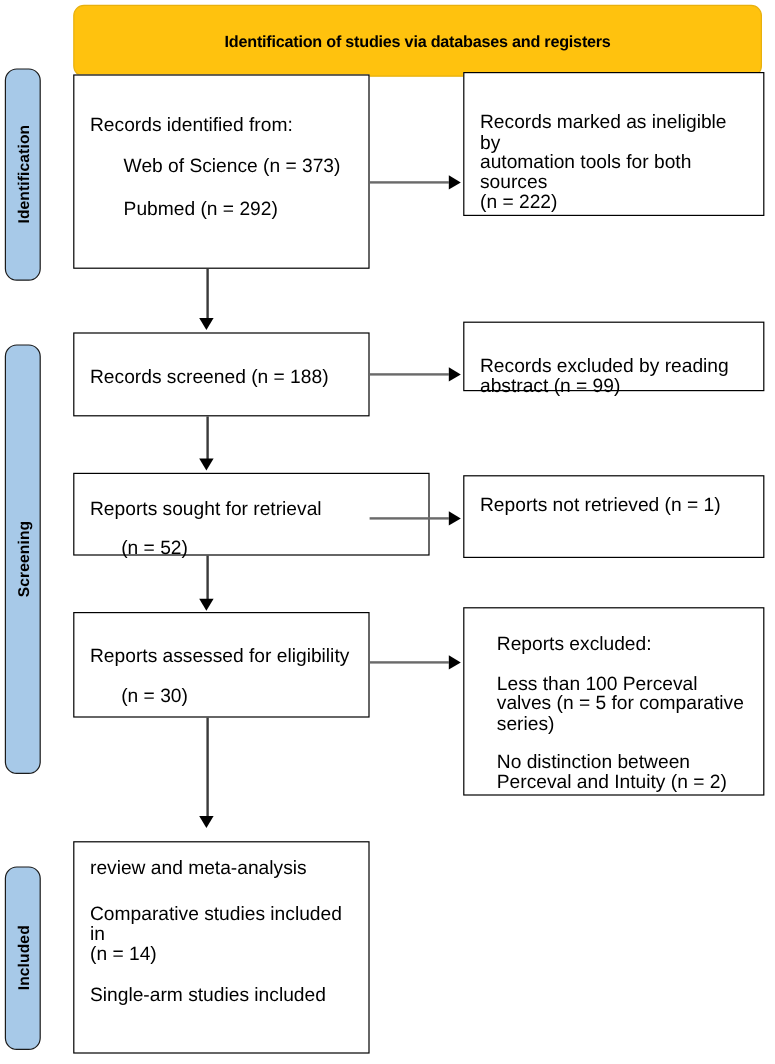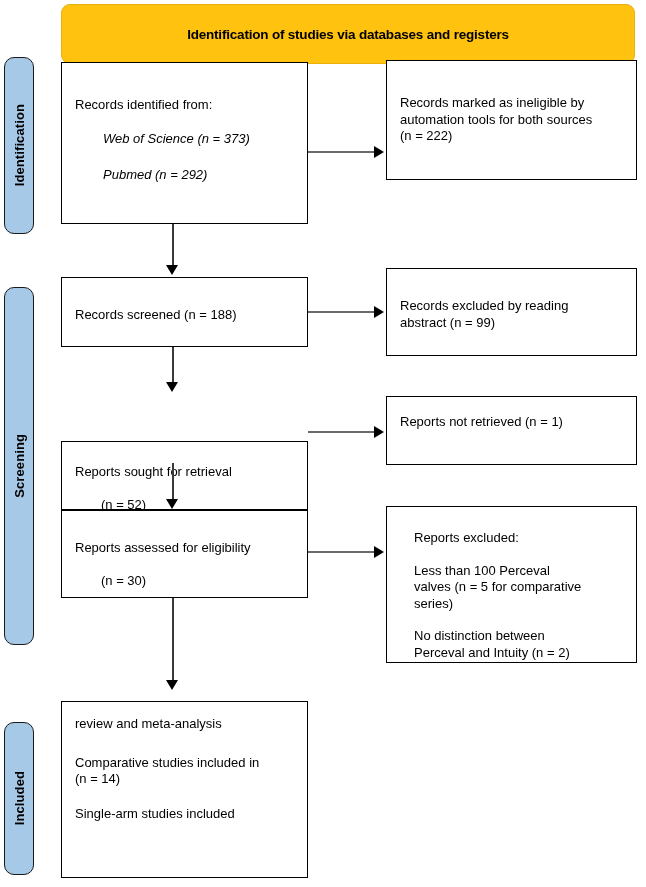--- a/index.html
+++ b/index.html
@@ -68,25 +68,25 @@
   
   .box {
     position: absolute;
     background: #ffffff;
     border: 1.8px solid #000000;
     box-sizing: border-box;
     padding: 14px 13px 10px 13px;
   }
   .box p {
     margin: 0;
-    font-size: 13px;
+    font-size: 16px;
     line-height: 16.5px;
     color: #000000;
   }
-  .box p.indent { margin-left: 28px; font-style: italic; }
+  .box p.indent { margin-left: 28px; }
   .box p.indent-sm { margin-left: 26px; }
   .box p.indent-xs { margin-left: 14px; }
 
   
   .vline {
     position: absolute;
     width: 1.6px;
     background: #3a3a3a;
   }
   .hline {
@@ -147,32 +147,32 @@
   <div class="hline" style="left:308px; top:151px; width:66px;"></div>
   <div class="arrow-right" style="left:374px; top:146px;"></div>
 
   <div class="vline" style="left:172px; top:224px; height:43px;"></div>
   <div class="arrow-down" style="left:166px; top:265px;"></div>
 
   <div class="box" style="left:61px; top:277px; width:247px; height:70px;">
     <p style="margin-top:15px;">Records screened (n = 188)</p>
   </div>
 
-  <div class="box" style="left:386px; top:268px; width:251px; height:88px;">
+  <div class="box" style="left:386px; top:268px; width:251px; height:58px;">
     <p style="margin-top:15px;">Records excluded by reading</p>
     <p>abstract (n = 99)</p>
   </div>
 
   <div class="hline" style="left:308px; top:311px; width:66px;"></div>
   <div class="arrow-right" style="left:374px; top:306px;"></div>
 
   <div class="vline" style="left:172px; top:347px; height:37px;"></div>
   <div class="arrow-down" style="left:166px; top:382px;"></div>
 
-  <div class="box" style="left:61px; top:394px; width:247px; height:69px;margin-top:47px;">
+  <div class="box" style="left:61px; top:394px; width:297px; height:69px;">
     <p style="margin-top:8px;">Reports sought for retrieval</p>
     <p class="indent-sm" style="margin-top:16px;">(n = 52)</p>
   </div>
 
   <div class="box" style="left:386px; top:396px; width:251px; height:69px;">
     <p style="margin-top:3px;">Reports not retrieved (n = 1)</p>
   </div>
 
   <div class="hline" style="left:308px; top:431px; width:66px;"></div>
   <div class="arrow-right" style="left:374px; top:426px;"></div>

